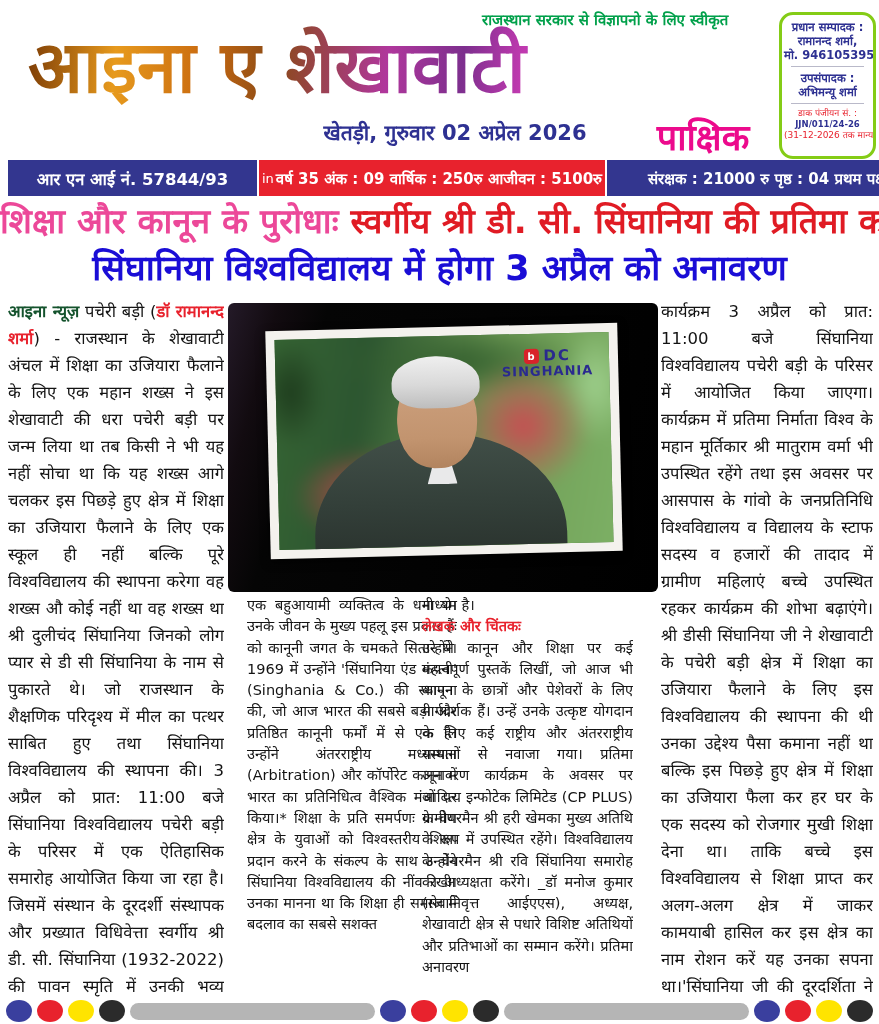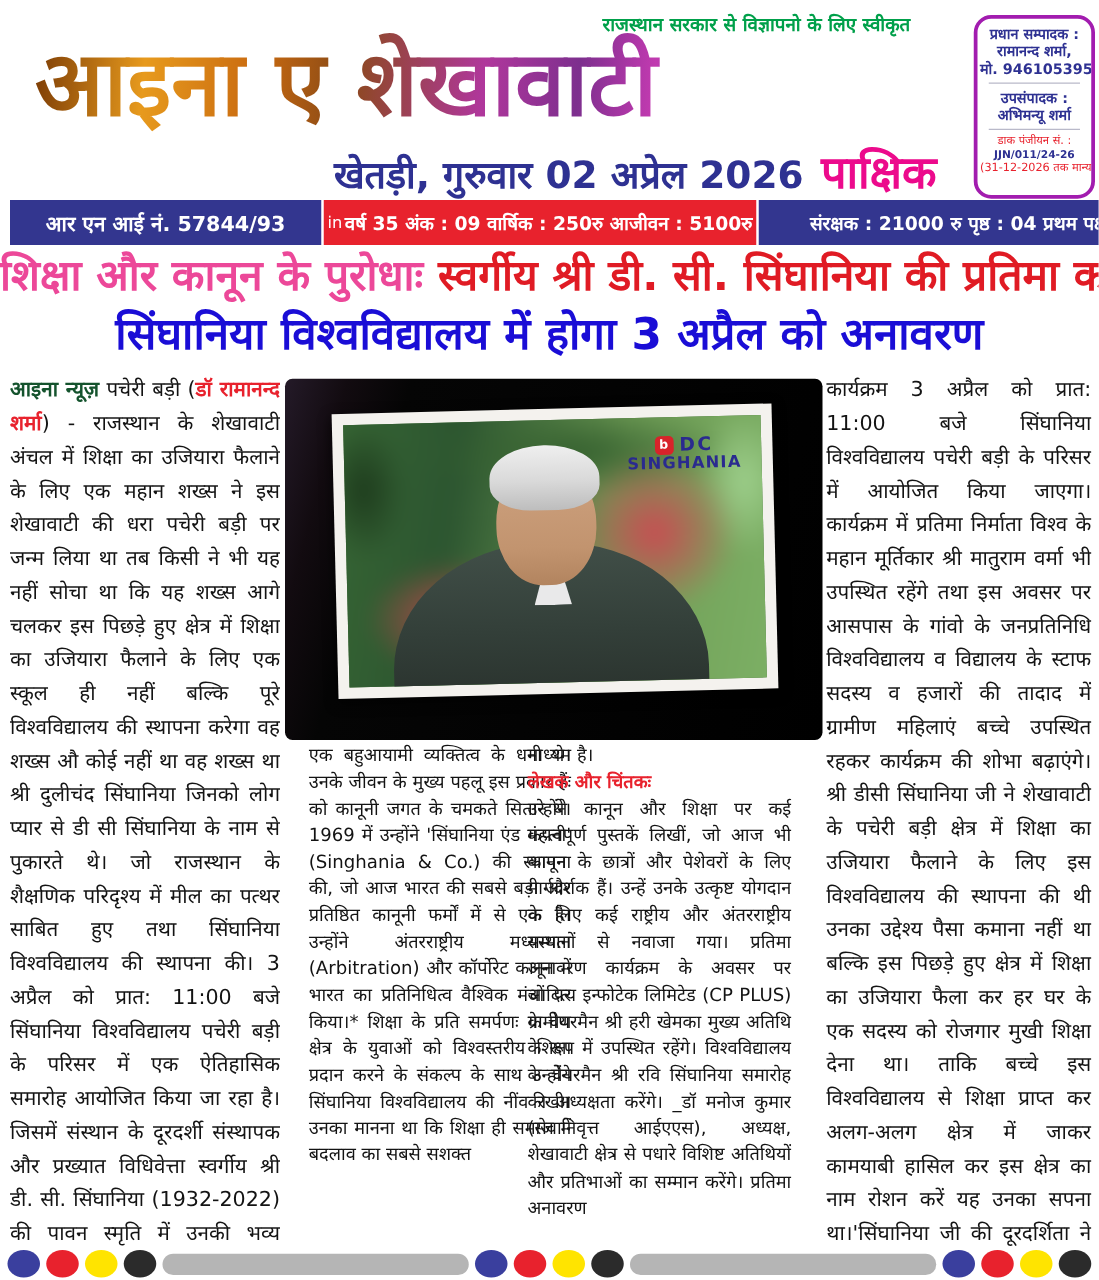--- a/index.html
+++ b/index.html
@@ -20,29 +20,29 @@
     font-size:72px; font-weight:bold; white-space:nowrap; line-height:102px;
     color:#a43c8f;
     background:linear-gradient(95deg,#7a3a05 0%, #e79a1d 12%, #c96a10 24%, #8a4a16 33%,
                #b0379c 48%, #7d2f8e 58%, #c13ab0 66%, #3f52c0 78%, #27a3dd 92%, #2b7fd0 100%);
     -webkit-background-clip:text; background-clip:text;
     -webkit-text-fill-color:transparent;
     transform-origin:left center;
   }
   .date-row {
     position:absolute; top:118px; left:250px; width:410px; text-align:center;
-    color:#2e3192; font-weight:bold; font-size:30px; white-space:nowrap;
+    color:#2e3192; font-weight:bold; font-size:21px; white-space:nowrap;
   }
   .frequency {
     position:absolute; top:112px; left:638px; width:130px; text-align:center;
     color:#ec0a8c; font-weight:bold; font-size:36px; white-space:nowrap;
   }
   .editor-box {
     position:absolute; top:12px; left:779px; width:97px; height:147px;
-    border:3px solid #a21caf; border-radius:14px; background:#fff;
+    border:3px solid #84cc16; border-radius:14px; background:#fff;
     padding:5px 2px 2px 2px; text-align:center; overflow:hidden;
   }
   .editor-box .nv { color:#2e3192; font-weight:bold; font-size:11.5px; line-height:14px; white-space:nowrap; }
   .editor-box .divider { border-top:1.5px solid #b9b9c9; margin:4px 7px; }
   .editor-box .rd-sm { color:#e8222d; font-weight:normal; font-size:9px; line-height:11px; white-space:nowrap; }
   .editor-box .bl-sm { color:#2e3192; font-weight:bold; font-size:8.5px; line-height:11px; white-space:nowrap; }
 
   
   .strip { position:absolute; top:160px; height:36px; display:flex; align-items:center;
            justify-content:center; color:#fff; font-weight:bold; overflow:hidden; white-space:nowrap; }

